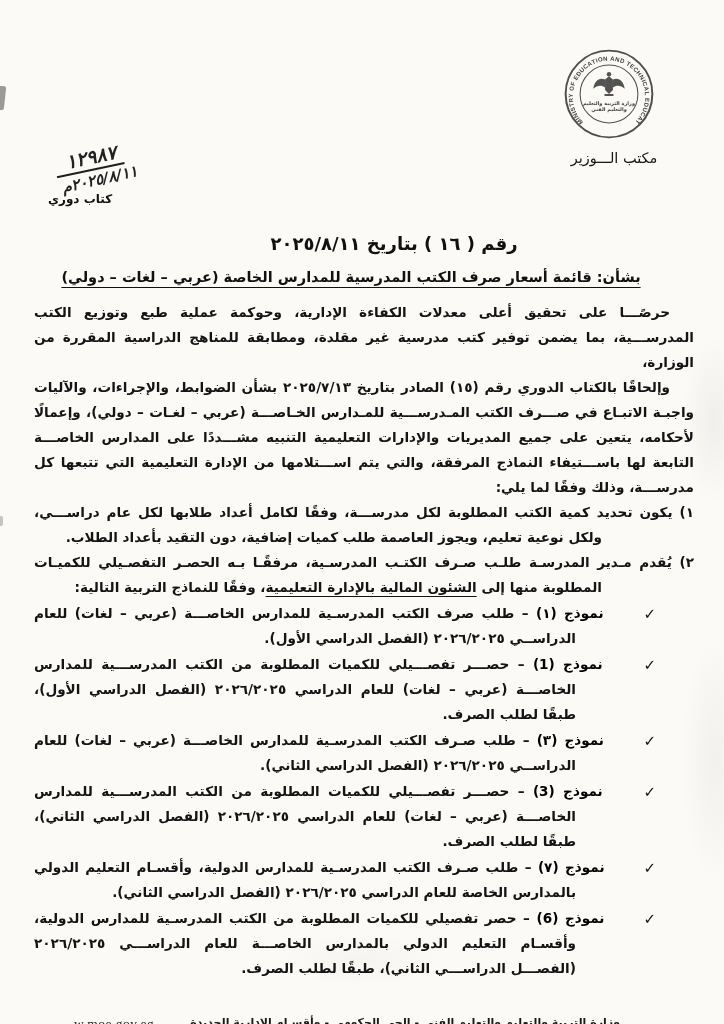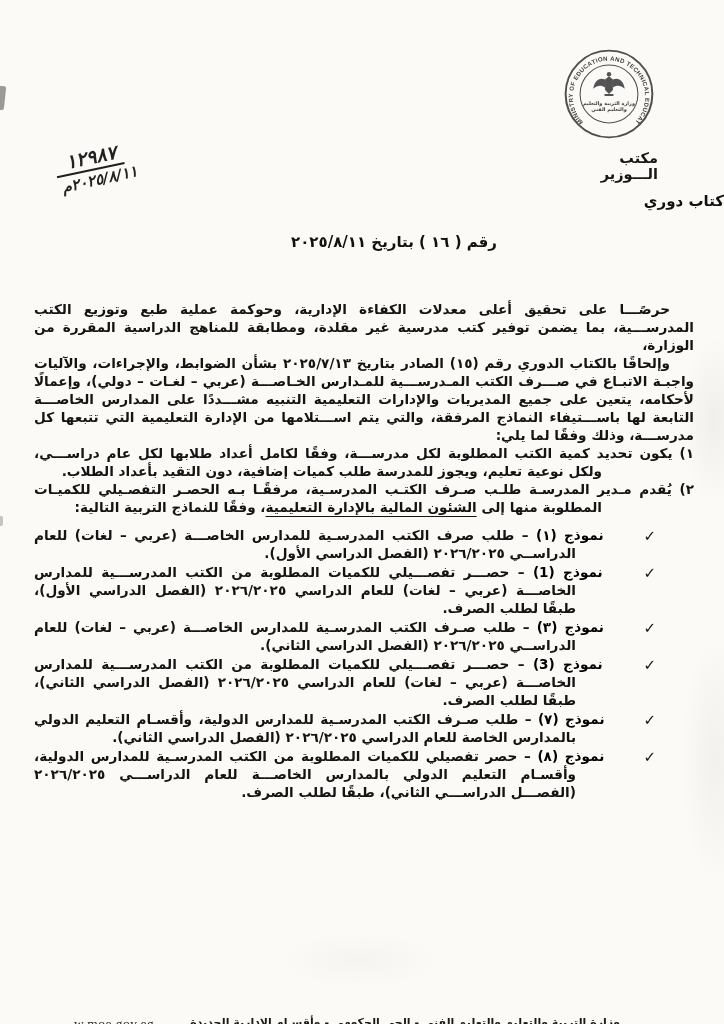--- a/index.html
+++ b/index.html
@@ -18,59 +18,59 @@
   }
   
   .edge-mark{position:absolute;background:#4a4a4a;opacity:.55;border-radius:2px;}
   .edge-mark.m1{left:-2px;top:86px;width:7px;height:24px;transform:rotate(6deg);}
   .edge-mark.m2{left:-3px;top:516px;width:6px;height:10px;opacity:.3;}
 
   
   .seal{position:absolute;top:48px;left:563px;width:92px;height:92px;}
   .office-label{
     position:absolute;top:150px;left:570px;width:88px;
-    text-align:right;font-size:14.5px;font-weight:700;direction:rtl;
+    text-align:center;font-size:14.5px;font-weight:400;direction:rtl;
     color:#161616;letter-spacing:0;
   }
 
   
   .handwriting{
     position:absolute;top:146px;left:26px;width:130px;
     transform:rotate(-13deg);
     direction:rtl;text-align:center;
     font-style:italic;font-weight:700;color:#222;
   }
   .hw-num{font-size:19px;letter-spacing:3px;padding:0 6px 1px 12px;border-bottom:2.5px solid #1f1f1f;display:inline-block;transform:rotate(1deg);}
   .hw-date{font-size:15px;letter-spacing:1px;margin-top:1px;transform:translateX(6px);}
 
   
   .doc-type{
     position:absolute;top:192px;left:48px;right:0;
-    text-align:right;font-size:15px;font-weight:700;direction:rtl;color:#111;
+    text-align:left;font-size:12px;font-weight:700;direction:rtl;color:#111;
   }
   .ref-line{
     position:absolute;top:233px;left:64px;right:0;
-    text-align:center;font-size:15px;font-weight:700;direction:rtl;color:#111;
+    text-align:center;font-size:18px;font-weight:700;direction:rtl;color:#111;
   }
   .subject{
     position:absolute;top:269px;left:0;right:22px;
     text-align:center;font-size:14.5px;font-weight:700;direction:rtl;color:#111;
     text-decoration:underline;text-underline-offset:5px;text-decoration-thickness:1.4px;
   }
 
   
   .body-text{
     position:absolute;top:300px;right:30px;left:34px;
     direction:rtl;text-align:justify;
-    font-size:13.6px;font-weight:700;line-height:18px;color:#141414;
+    font-size:13.6px;font-weight:700;line-height:25px;color:#141414;
   }
   .para{margin:0;text-indent:24px;}
   .clause{margin:0;padding-right:92px;text-indent:-92px;}
   .u{ text-decoration:underline;text-underline-offset:4px;text-decoration-thickness:1.3px;margin-top:44px;}
-  .models{margin:10px 0 0 0;}
+  .models{margin:1px 0 0 0;}
   .model{margin:0 78px 1px 0;padding-right:40px;text-indent:-40px;}
   .check{font-size:15px;font-weight:700;display:inline-block;transform:translateY(1px);padding-left:5px;color:#101010;}
   .model-label{color:#000;}
 
   
   .footer{
     position:absolute;top:1016px;left:0;right:0;
     display:flex;justify-content:space-between;align-items:flex-start;
     padding:0 104px 0 74px;
   }
@@ -109,36 +109,37 @@
 
   <div class="office-label">مكتب الـــوزير</div>
 
   <div class="handwriting">
     <div class="hw-num">١٢٩٨٧</div>
     <div class="hw-date">٢٠٢٥/٨/١١م</div>
   </div>
 
   <div class="doc-type">كتاب دوري</div>
   <div class="ref-line">رقم ( ١٦ ) بتاريخ ٢٠٢٥/٨/١١</div>
+  <div class="subject">بشأن: قائمة أسعار صرف الكتب المدرسية للمدارس الخاصة (عربي – لغات – دولي)</div>
 
   <div class="body-text">
     <p class="para">حرصًـــا على تحقيق أعلى معدلات الكفاءة الإدارية، وحوكمة عملية طبع وتوزيع الكتب المدرســـية، بما يضمن توفير كتب مدرسية غير مقلدة، ومطابقة للمناهج الدراسية المقررة من الوزارة،</p>
     <p class="para">وإلحاقًا بالكتاب الدوري رقم (١٥) الصادر بتاريخ ٢٠٢٥/٧/١٣ بشأن الضوابط، والإجراءات، والآليات واجبـة الاتبـاع في صـــرف الكتب المـدرســـية للمـدارس الخـاصـــة (عربي – لغـات – دولي)، وإعمالًا لأحكامه، يتعين على جميع المديريات والإدارات التعليمية التنبيه مشـــددًا على المدارس الخاصـــة التابعة لها باســـتيفاء النماذج المرفقة، والتي يتم اســـتلامها من الإدارة التعليمية التي تتبعها كل مدرســـة، وذلك وفقًا لما يلي:</p>
 
-    <div class="clause"><span>١)</span> <span>يكون تحديد كمية الكتب المطلوبة لكل مدرســـة، وفقًا لكامل أعداد طلابها لكل عام دراســـي، ولكل نوعية تعليم، ويجوز للمدرسة طلب كميات إضافية، دون التقيد بأعداد الطلاب.</span></div>
+    <div class="clause"><span>١)</span> <span>يكون تحديد كمية الكتب المطلوبة لكل مدرســـة، وفقًا لكامل أعداد طلابها لكل عام دراســـي، ولكل نوعية تعليم، ويجوز العاصمة طلب كميات إضافية، دون التقيد بأعداد الطلاب.</span></div>
 
     <div class="clause"><span>٢)</span> <span>يُقدم مـدير المدرسـة طلـب صـرف الكتـب المدرسـية، مرفقًـا بـه الحصـر التفصـيلي للكميـات المطلوبة منها إلى </span><span class="u">الشئون المالية بالإدارة التعليمية</span><span>، وفقًا للنماذج التربية التالية:</span></div>
 
     <div class="models">
       <div class="model"><span class="check">✓</span> <span class="model-label">نموذج (١)</span><span> – طلب صرف الكتب المدرسـية للمدارس الخاصـــة (عربي – لغات) للعام الدراســي ٢٠٢٦/٢٠٢٥ (الفصل الدراسي الأول).</span></div>
       <div class="model"><span class="check">✓</span> <span class="model-label">نموذج (1)</span><span> – حصـــر تفصـــيلي للكميات المطلوبة من الكتب المدرســـية للمدارس الخاصـــة (عربي – لغات) للعام الدراسي ٢٠٢٦/٢٠٢٥ (الفصل الدراسي الأول)، طبقًا لطلب الصرف.</span></div>
       <div class="model"><span class="check">✓</span> <span class="model-label">نموذج (٣)</span><span> – طلب صـرف الكتب المدرسـية للمدارس الخاصـــة (عربي – لغات) للعام الدراســي ٢٠٢٦/٢٠٢٥ (الفصل الدراسي الثاني).</span></div>
       <div class="model"><span class="check">✓</span> <span class="model-label">نموذج (3)</span><span> – حصـــر تفصـــيلي للكميات المطلوبة من الكتب المدرســـية للمدارس الخاصـــة (عربي – لغات) للعام الدراسي ٢٠٢٦/٢٠٢٥ (الفصل الدراسي الثاني)، طبقًا لطلب الصرف.</span></div>
       <div class="model"><span class="check">✓</span> <span class="model-label">نموذج (٧)</span><span> – طلب صـرف الكتب المدرسـية للمدارس الدولية، وأقسـام التعليم الدولي بالمدارس الخاصة للعام الدراسي ٢٠٢٦/٢٠٢٥ (الفصل الدراسي الثاني).</span></div>
-      <div class="model"><span class="check">✓</span> <span class="model-label">نموذج (٨)</span><span> – حصر تفصيلي للكميات المطلوبة من الكتب المدرسـية للمدارس الدولية، وأقسـام التعليم الدولي بالمدارس الخاصـــة للعام الدراســـي ٢٠٢٦/٢٠٢٥ (الفصـــل الدراســـي الثاني)، طبقًا لطلب الصرف.</span></div>
+      <div class="model"><span class="check">✓</span> <span class="model-label">نموذج (6)</span><span> – حصر تفصيلي للكميات المطلوبة من الكتب المدرسـية للمدارس الدولية، وأقسـام التعليم الدولي بالمدارس الخاصـــة للعام الدراســـي ٢٠٢٦/٢٠٢٥ (الفصـــل الدراســـي الثاني)، طبقًا لطلب الصرف.</span></div>
     </div>
   </div>
 
   <div class="footer">
     <div class="footer-site">w.moe.gov.eg</div>
     <div class="footer-address">وزارة التربية والتعليم والتعليم الفنى - الحى الحكومى - وأقسـام الادارية الجديدة</div>
   </div>
 
 </div>
 

